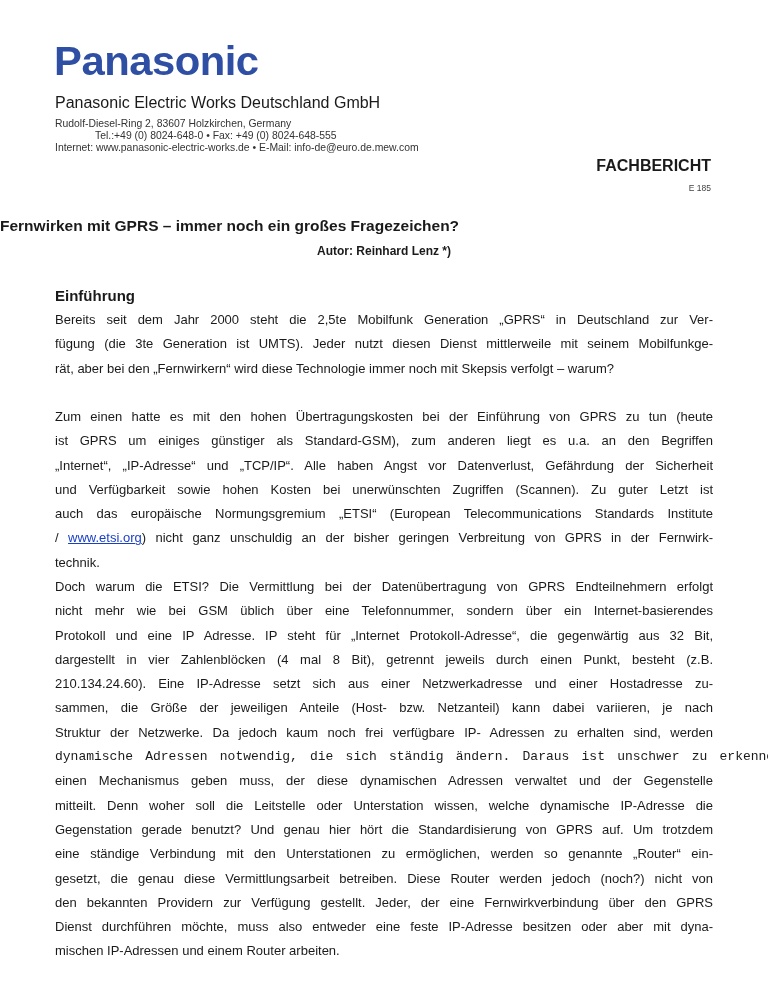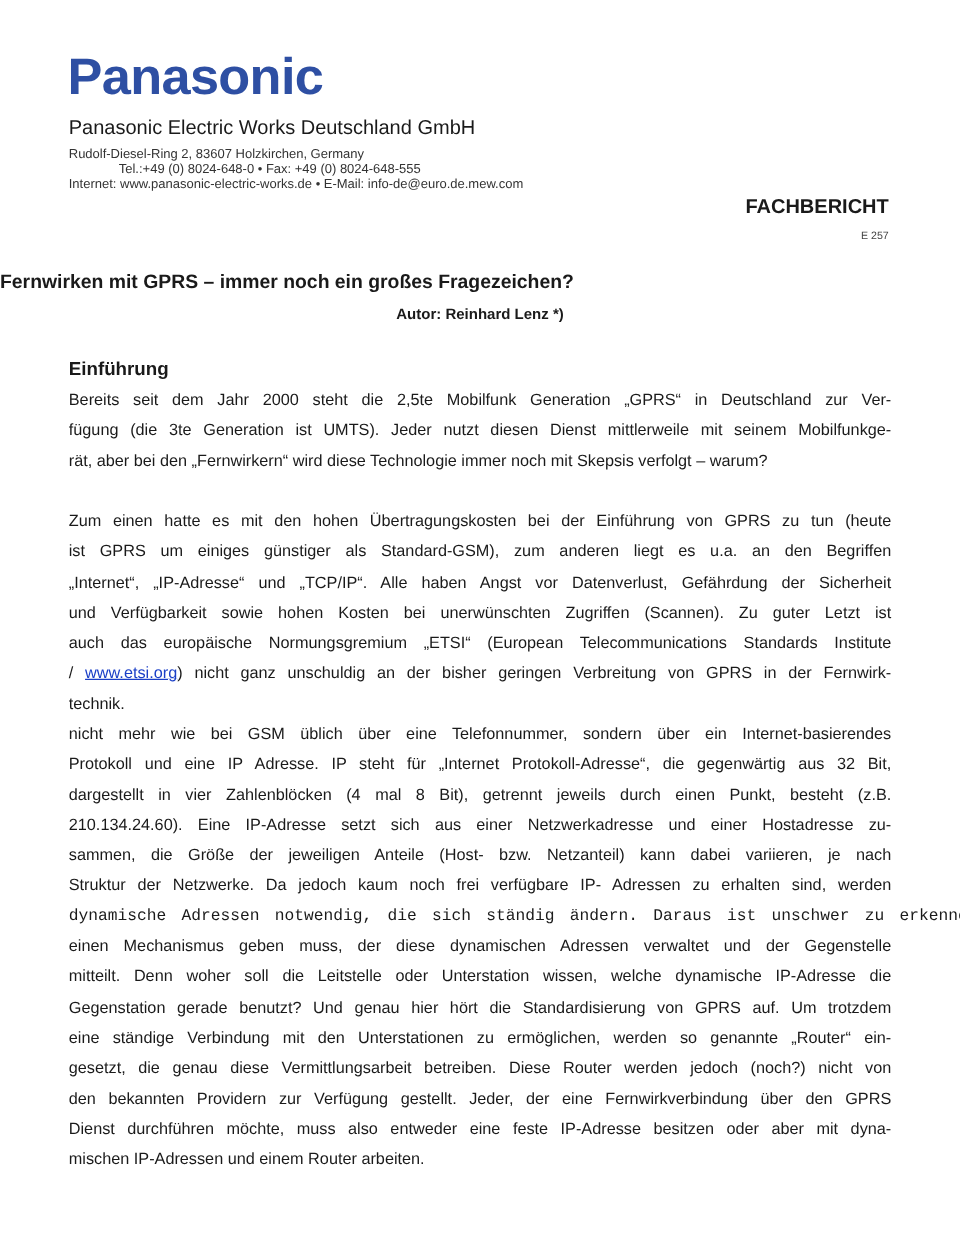--- a/index.html
+++ b/index.html
@@ -133,21 +133,21 @@
 <div class="page">
 
   <div class="logo">Panasonic</div>
 
   <div class="company">Panasonic Electric Works Deutschland GmbH</div>
   <div class="addr l1">Rudolf-Diesel-Ring 2, 83607 Holzkirchen, Germany</div>
   <div class="addr l2">Tel.:+49 (0) 8024-648-0 • Fax: +49 (0) 8024-648-555</div>
   <div class="addr l3">Internet: www.panasonic-electric-works.de • E-Mail: info-de@euro.de.mew.com</div>
 
   <div class="fach">FACHBERICHT</div>
-  <div class="docnum">E 257</div>
+  <div class="docnum">E 185</div>
 
   <div class="title">Fernwirken mit GPRS – immer noch ein großes Fragezeichen?</div>
   <div class="author">Autor: Reinhard Lenz *)</div>
 
   <div class="section-heading">Einführung</div>
 
   <div class="body-text p1">
     <span class="line" style="display: block; width: auto; word-spacing: 6.14286px;">Bereits seit dem Jahr 2000 steht die 2,5te Mobilfunk Generation „GPRS“ in Deutschland zur Ver-</span>
     <span class="line" style="display: block; width: auto; word-spacing: 4.38462px;">fügung (die 3te Generation ist UMTS). Jeder nutzt diesen Dienst mittlerweile mit seinem Mobilfunkge-</span>
     <span class="line last">rät, aber bei den „Fernwirkern“ wird diese Technologie immer noch mit Skepsis verfolgt – warum?</span>
@@ -157,20 +157,21 @@
     <span class="line" style="display: block; width: auto; word-spacing: 4.53333px;">Zum einen hatte es mit den hohen Übertragungskosten bei der Einführung von GPRS zu tun (heute</span>
     <span class="line" style="display: block; width: auto; word-spacing: 7px;">ist GPRS um einiges günstiger als Standard-GSM), zum anderen liegt es u.a. an den Begriffen</span>
     <span class="line" style="display: block; width: auto; word-spacing: 6px;">„Internet“, „IP-Adresse“ und „TCP/IP“. Alle haben Angst vor Datenverlust, Gefährdung der Sicherheit</span>
     <span class="line" style="display: block; width: auto; word-spacing: 7px;">und Verfügbarkeit sowie hohen Kosten bei unerwünschten Zugriffen (Scannen). Zu guter Letzt ist</span>
     <span class="line" style="display: block; width: auto; word-spacing: 7.625px;">auch das europäische Normungsgremium „ETSI“ (European Telecommunications Standards Institute</span>
     <span class="line" style="display: block; width: auto; word-spacing: 4.57143px;"><span>/ </span><a class="link" href="#">www.etsi.org</a><span>) nicht ganz unschuldig an der bisher geringen Verbreitung von GPRS in der Fernwirk-</span></span>
     <span class="line last">technik.</span>
   </div>
 
   <div class="body-text p3">
+    <span class="line" style="display: block; width: auto; word-spacing: 5.33333px;">Doch warum die ETSI? Die Vermittlung bei der Datenübertragung von GPRS Endteilnehmern erfolgt</span>
     <span class="line" style="display: block; width: auto; word-spacing: 7.33333px;">nicht mehr wie bei GSM üblich über eine Telefonnummer, sondern über ein Internet-basierendes</span>
     <span class="line" style="display: block; width: auto; word-spacing: 5.28571px;">Protokoll und eine IP Adresse. IP steht für „Internet Protokoll-Adresse“, die gegenwärtig aus 32 Bit,</span>
     <span class="line" style="display: block; width: auto; word-spacing: 6.78571px;">dargestellt in vier Zahlenblöcken (4 mal 8 Bit), getrennt jeweils durch einen Punkt, besteht (z.B.</span>
     <span class="line" style="display: block; width: auto; word-spacing: 7px;">210.134.24.60). Eine IP-Adresse setzt sich aus einer Netzwerkadresse und einer Hostadresse zu-</span>
     <span class="line" style="display: block; width: auto; word-spacing: 7.46154px;">sammen, die Größe der jeweiligen Anteile (Host- bzw. Netzanteil) kann dabei variieren, je nach</span>
     <span class="line" style="display: block; width: auto; word-spacing: 4.57143px;">Struktur der Netzwerke. Da jedoch kaum noch frei verfügbare IP- Adressen zu erhalten sind, werden</span>
     <span class="line" style="display: block; width: auto; word-spacing: 4.38462px; font-family: Liberation Mono, monospace;">dynamische Adressen notwendig, die sich ständig ändern. Daraus ist unschwer zu erkennen, dass es</span>
     <span class="line" style="display: block; width: auto; word-spacing: 6.90909px;">einen Mechanismus geben muss, der diese dynamischen Adressen verwaltet und der Gegenstelle</span>
     <span class="line" style="display: block; width: auto; word-spacing: 5.91667px;">mitteilt. Denn woher soll die Leitstelle oder Unterstation wissen, welche dynamische IP-Adresse die</span>
     <span class="line" style="display: block; width: auto; word-spacing: 4.30769px;">Gegenstation gerade benutzt? Und genau hier hört die Standardisierung von GPRS auf. Um trotzdem</span>

